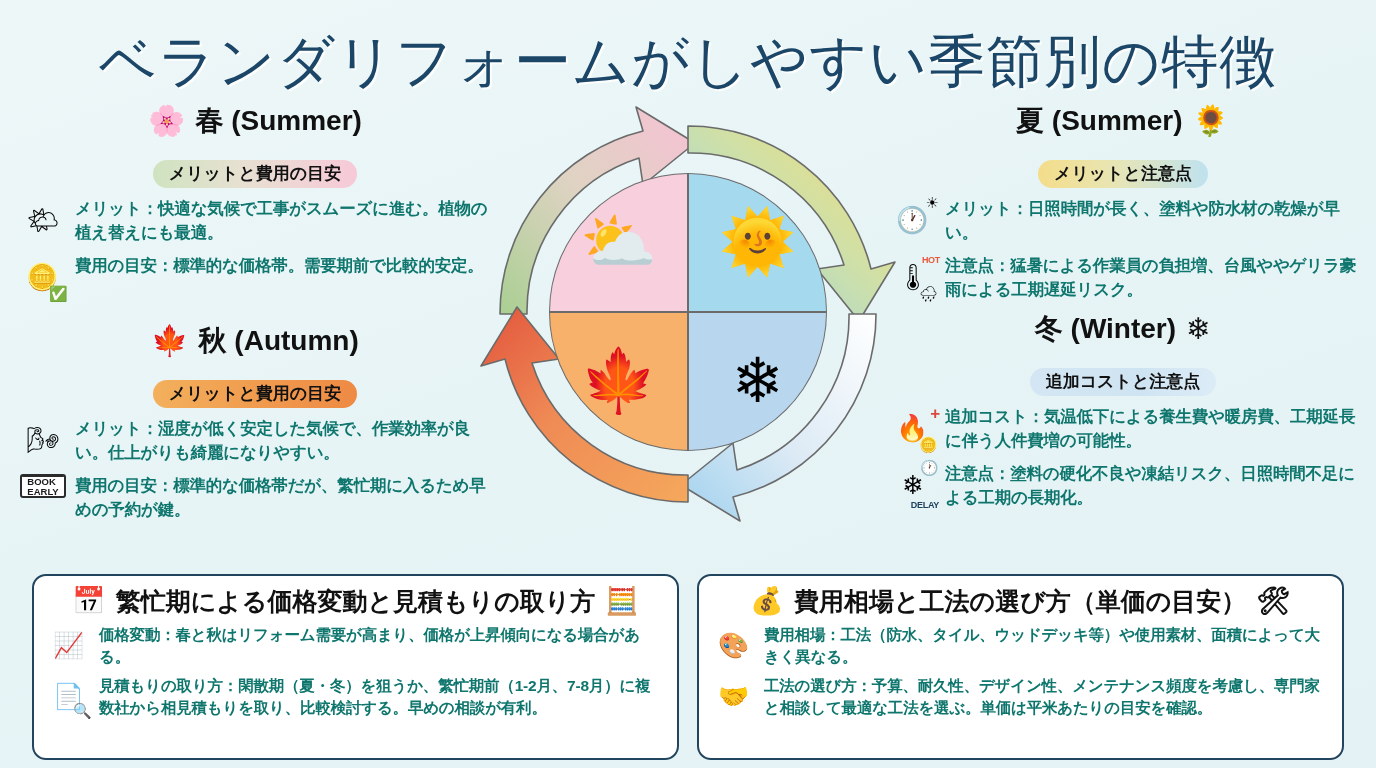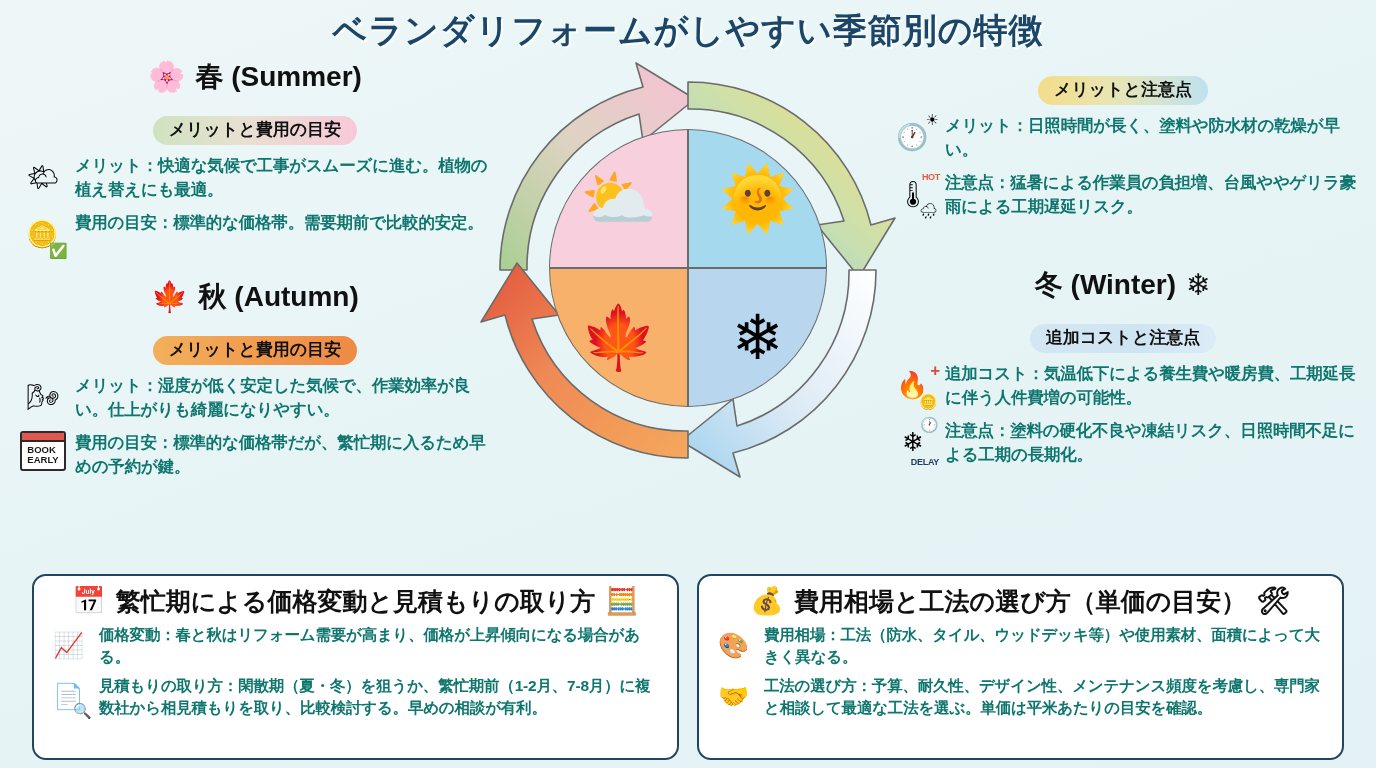--- a/index.html
+++ b/index.html
@@ -9,25 +9,25 @@
     height: 768px;
     overflow: hidden;
     font-family: "Liberation Sans", "DejaVu Sans", sans-serif;
     background: linear-gradient(160deg, #eef7f8 0%, #e7f4f6 45%, #e4f2f5 100%);
     position: relative;
   }
 
   
   #page-title {
     text-align: center;
-    font-size: 34px;
-    font-weight: 700;
+    font-size: 57px;
+    font-weight: 400;
     color: #1b4668;
     letter-spacing: 1px;
-    padding-top: 12px;
+    padding-top: 30px;
     text-shadow: 2px 2px 0 rgba(255,255,255,0.85);
     line-height: 1.1;
     white-space: nowrap;
   }
 
   
   #season-area {
     position: relative;
     height: 445px;
   }
@@ -112,21 +112,21 @@
     line-height: 1;
     padding-left: 44px;
   }
   .ico .tag.hot { color: #e8593c; right: -4px; top: 2px; }
   .ico .tag.delay { color: #20415e; right: -3px; bottom: -2px; }
   .ico .tag.plus { color: #d94a3d; font-size: 17px; right: -4px; top: 0; }
   .ico.book {
     font-size: 9.5px;
     font-weight: 700;
     color: #1a1a1a;
-    width: 46px; height: 40px;
+    width: 46px; height: 24px;
     border: 2px solid #2b2b2b;
     border-radius: 3px;
     background: #fff;
     flex-direction: column;
     line-height: 1.05;
     overflow: hidden;
   }
   .ico.book .cal-top {
     width: 100%;
     background: #e0584f;
@@ -222,20 +222,24 @@
         <span class="ico">
           <span>🪙</span>
           <span class="sub br">✅</span>
         </span>
         <span class="txt">費用の目安：標準的な価格帯。需要期前で比較的安定。</span>
       </div>
     </div>
   </div>
 
   <div class="season-col right" id="col-summer">
+    <div class="season-head">
+      <span>夏 (Summer)</span>
+      <span class="emoji">🌻</span>
+    </div>
     <div class="season-badge-wrap">
       <span class="season-badge badge-summer">メリットと注意点</span>
     </div>
     <div class="bullets">
       <div class="bullet">
         <span class="ico">
           <span>🕐</span>
           <span class="sub tr">☀</span>
         </span>
         <span class="txt">メリット：日照時間が長く、塗料や防水材の乾燥が早い。</span>

